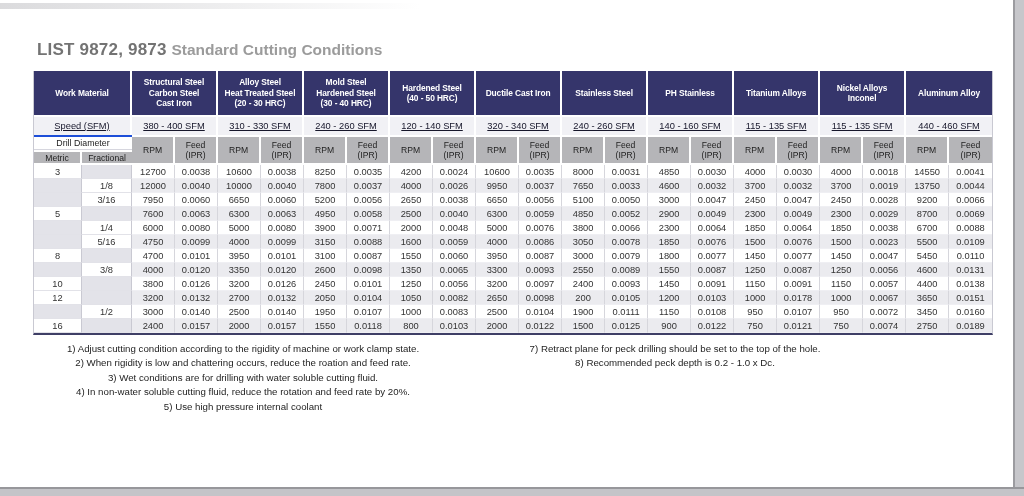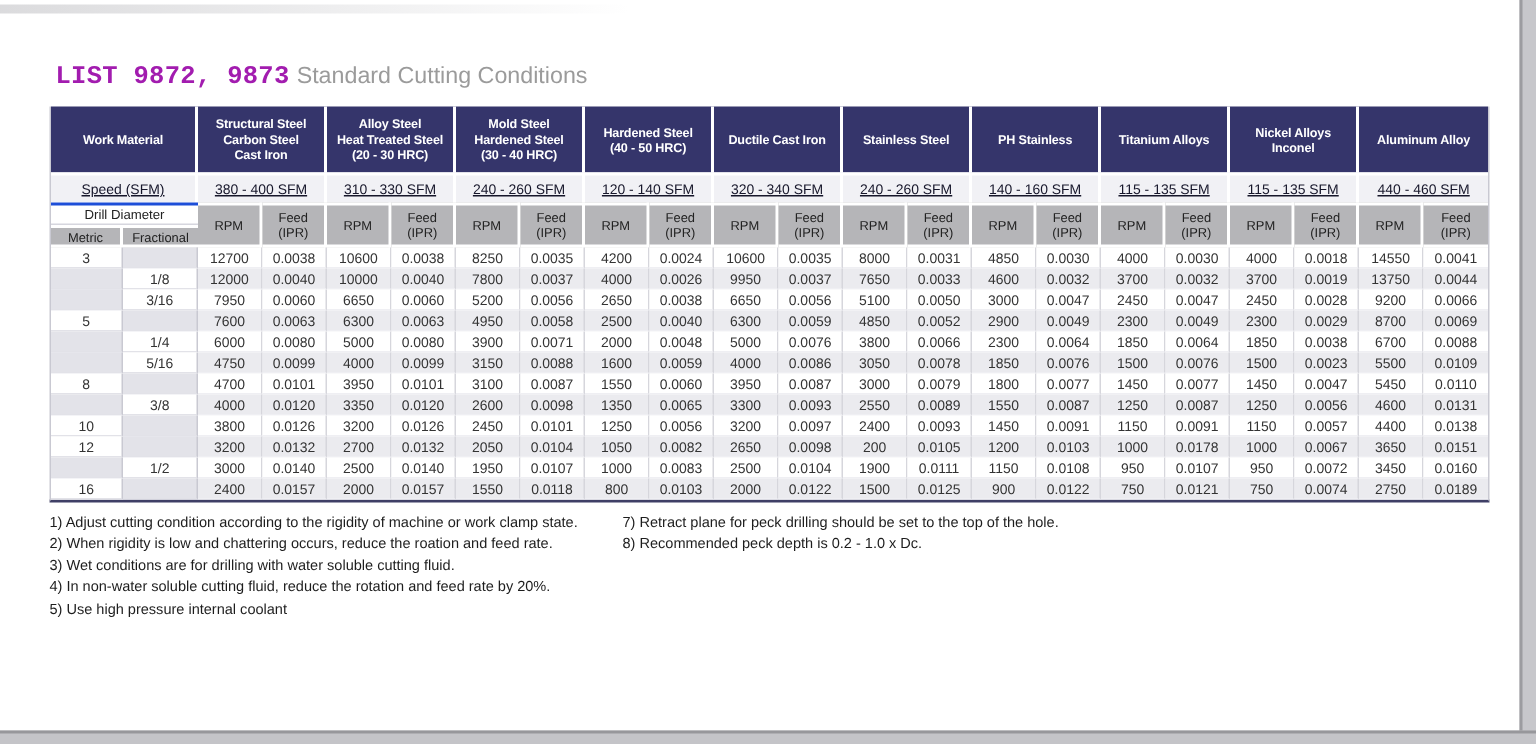--- a/index.html
+++ b/index.html
@@ -9,22 +9,22 @@
   }
   
   .top-smudge { position:absolute; left:0; top:3px; width:420px; height:6px;
     background:linear-gradient(to right,#bdbdc1,rgba(255,255,255,0)); opacity:.55; }
   .frame-right { position:absolute; right:0; top:0; width:9px; height:496px;
     background:#c7c7cb; border-left:2px solid #9c9ca0; }
   .frame-bottom { position:absolute; left:0; bottom:0; width:1024px; height:7px;
     background:#c4c4c8; border-top:2px solid #97979b; }
 
   .title { position:absolute; left:37px; top:40px; margin:0; font-size:17px; white-space:nowrap; }
-  .t-bold { font-weight:bold; color:#a21caf; letter-spacing:.2px;font-family:Liberation Mono, monospace; }
-  .t-sub  { color:#9b9b9b; font-weight:normal; font-size:15.5px; }
+  .t-bold { font-weight:bold; color:#737373; letter-spacing:.2px; }
+  .t-sub  { color:#9b9b9b; font-weight:bold; font-size:15.5px; }
 
   .table-wrap { position:absolute; left:33px; top:71px; width:958px;
     border-left:1px solid #c9c9d2; border-right:1px solid #c9c9d2;
     border-bottom:2px solid #3f3f66; }
   table.ct { border-collapse:separate; border-spacing:0; table-layout:fixed; width:956px; }
   table.ct th, table.ct td { padding:0; margin:0; text-align:center; vertical-align:middle;
     box-sizing:border-box; overflow:hidden; }
 
   .navy { background:var(--navy,#35356b); color:#fff; font-weight:bold;
     font-size:8.4px; line-height:10.5px; height:44px; letter-spacing:-.1px;
@@ -48,21 +48,21 @@
   .val { font-size:9.3px; color:#333; height:14px;
     border-right:1px solid #d6d6dc; border-bottom:1px solid #efeff3; }
   tr > .val:last-child { border-right:none; }
   tr.shade .val { background:var(--shadebg,#ebebef); }
   tr.plain .val { background:#fff; }
 
   .footnotes { position:absolute; left:33px; top:342px; width:958px;
     font-size:9.7px; color:#1d1d1d; }
   .fn-col { position:absolute; top:0; left:0; width:420px; }
   .fn-right { left:382px; width:520px; }
-  .fn-line { line-height:14.4px; white-space:nowrap; }
+  .fn-line { line-height:14.4px; white-space:nowrap;text-align:center; }
 </style>
 </head>
 <body>
 
 <div class="page">
   <div class="top-smudge"></div>
 
   <h1 class="title"><span class="t-bold">LIST 9872, 9873</span> <span class="t-sub">Standard Cutting Conditions</span></h1>
 
   <div class="table-wrap" id="tableWrap">

